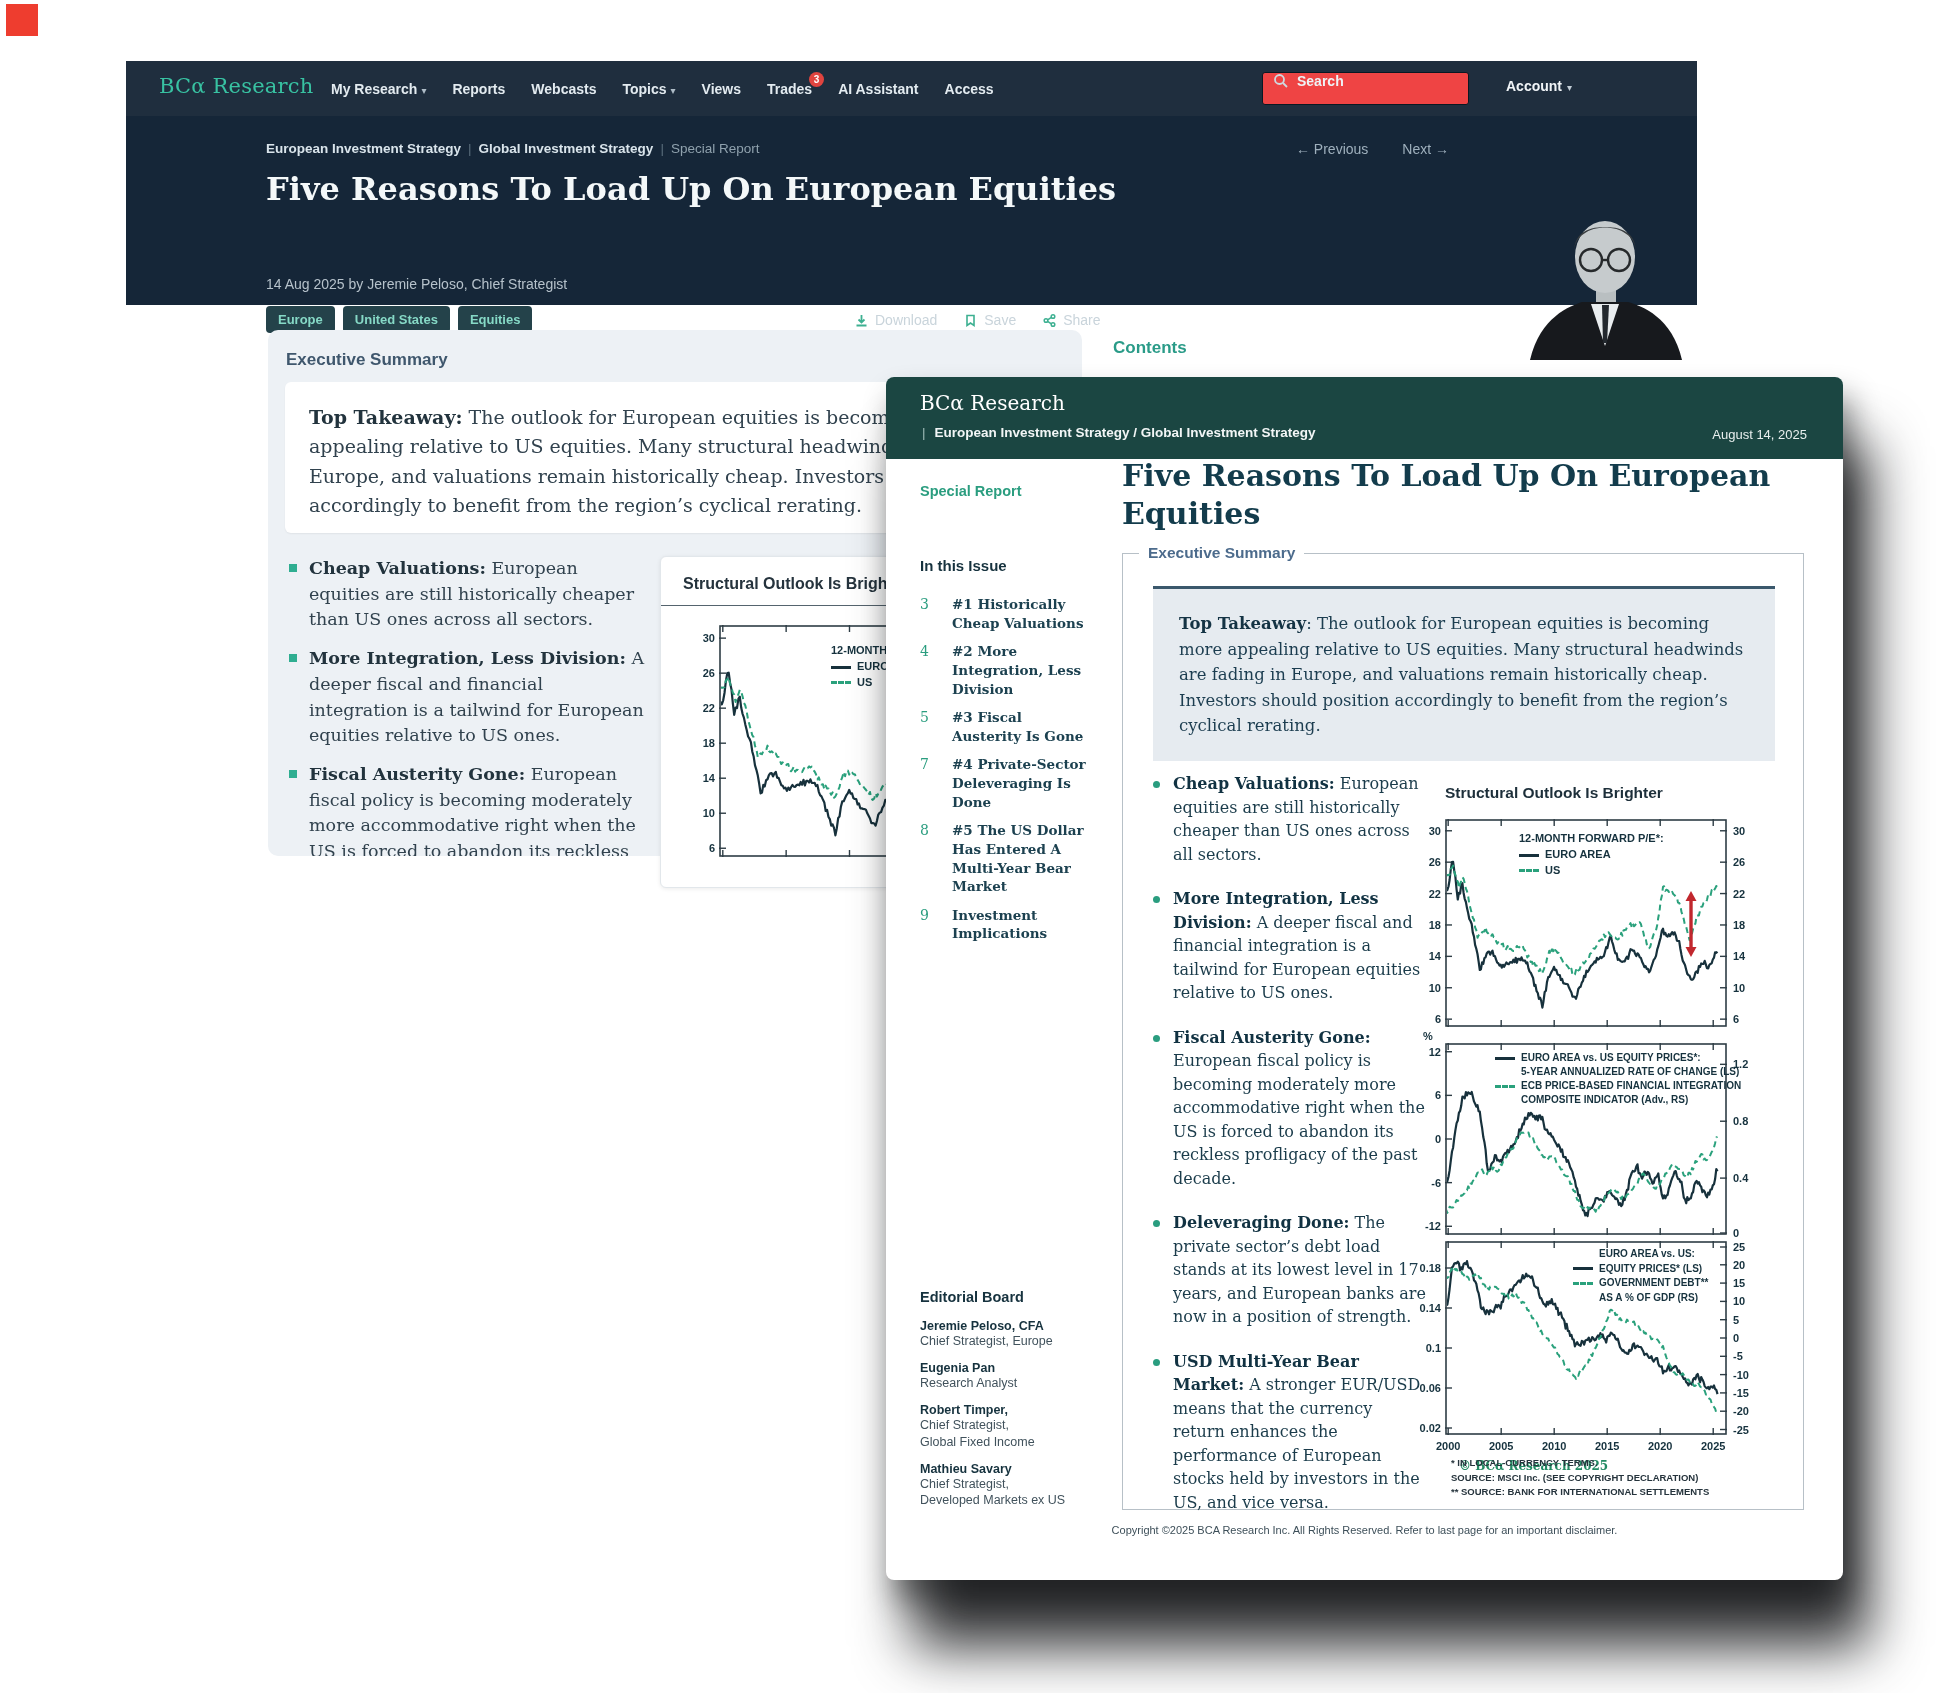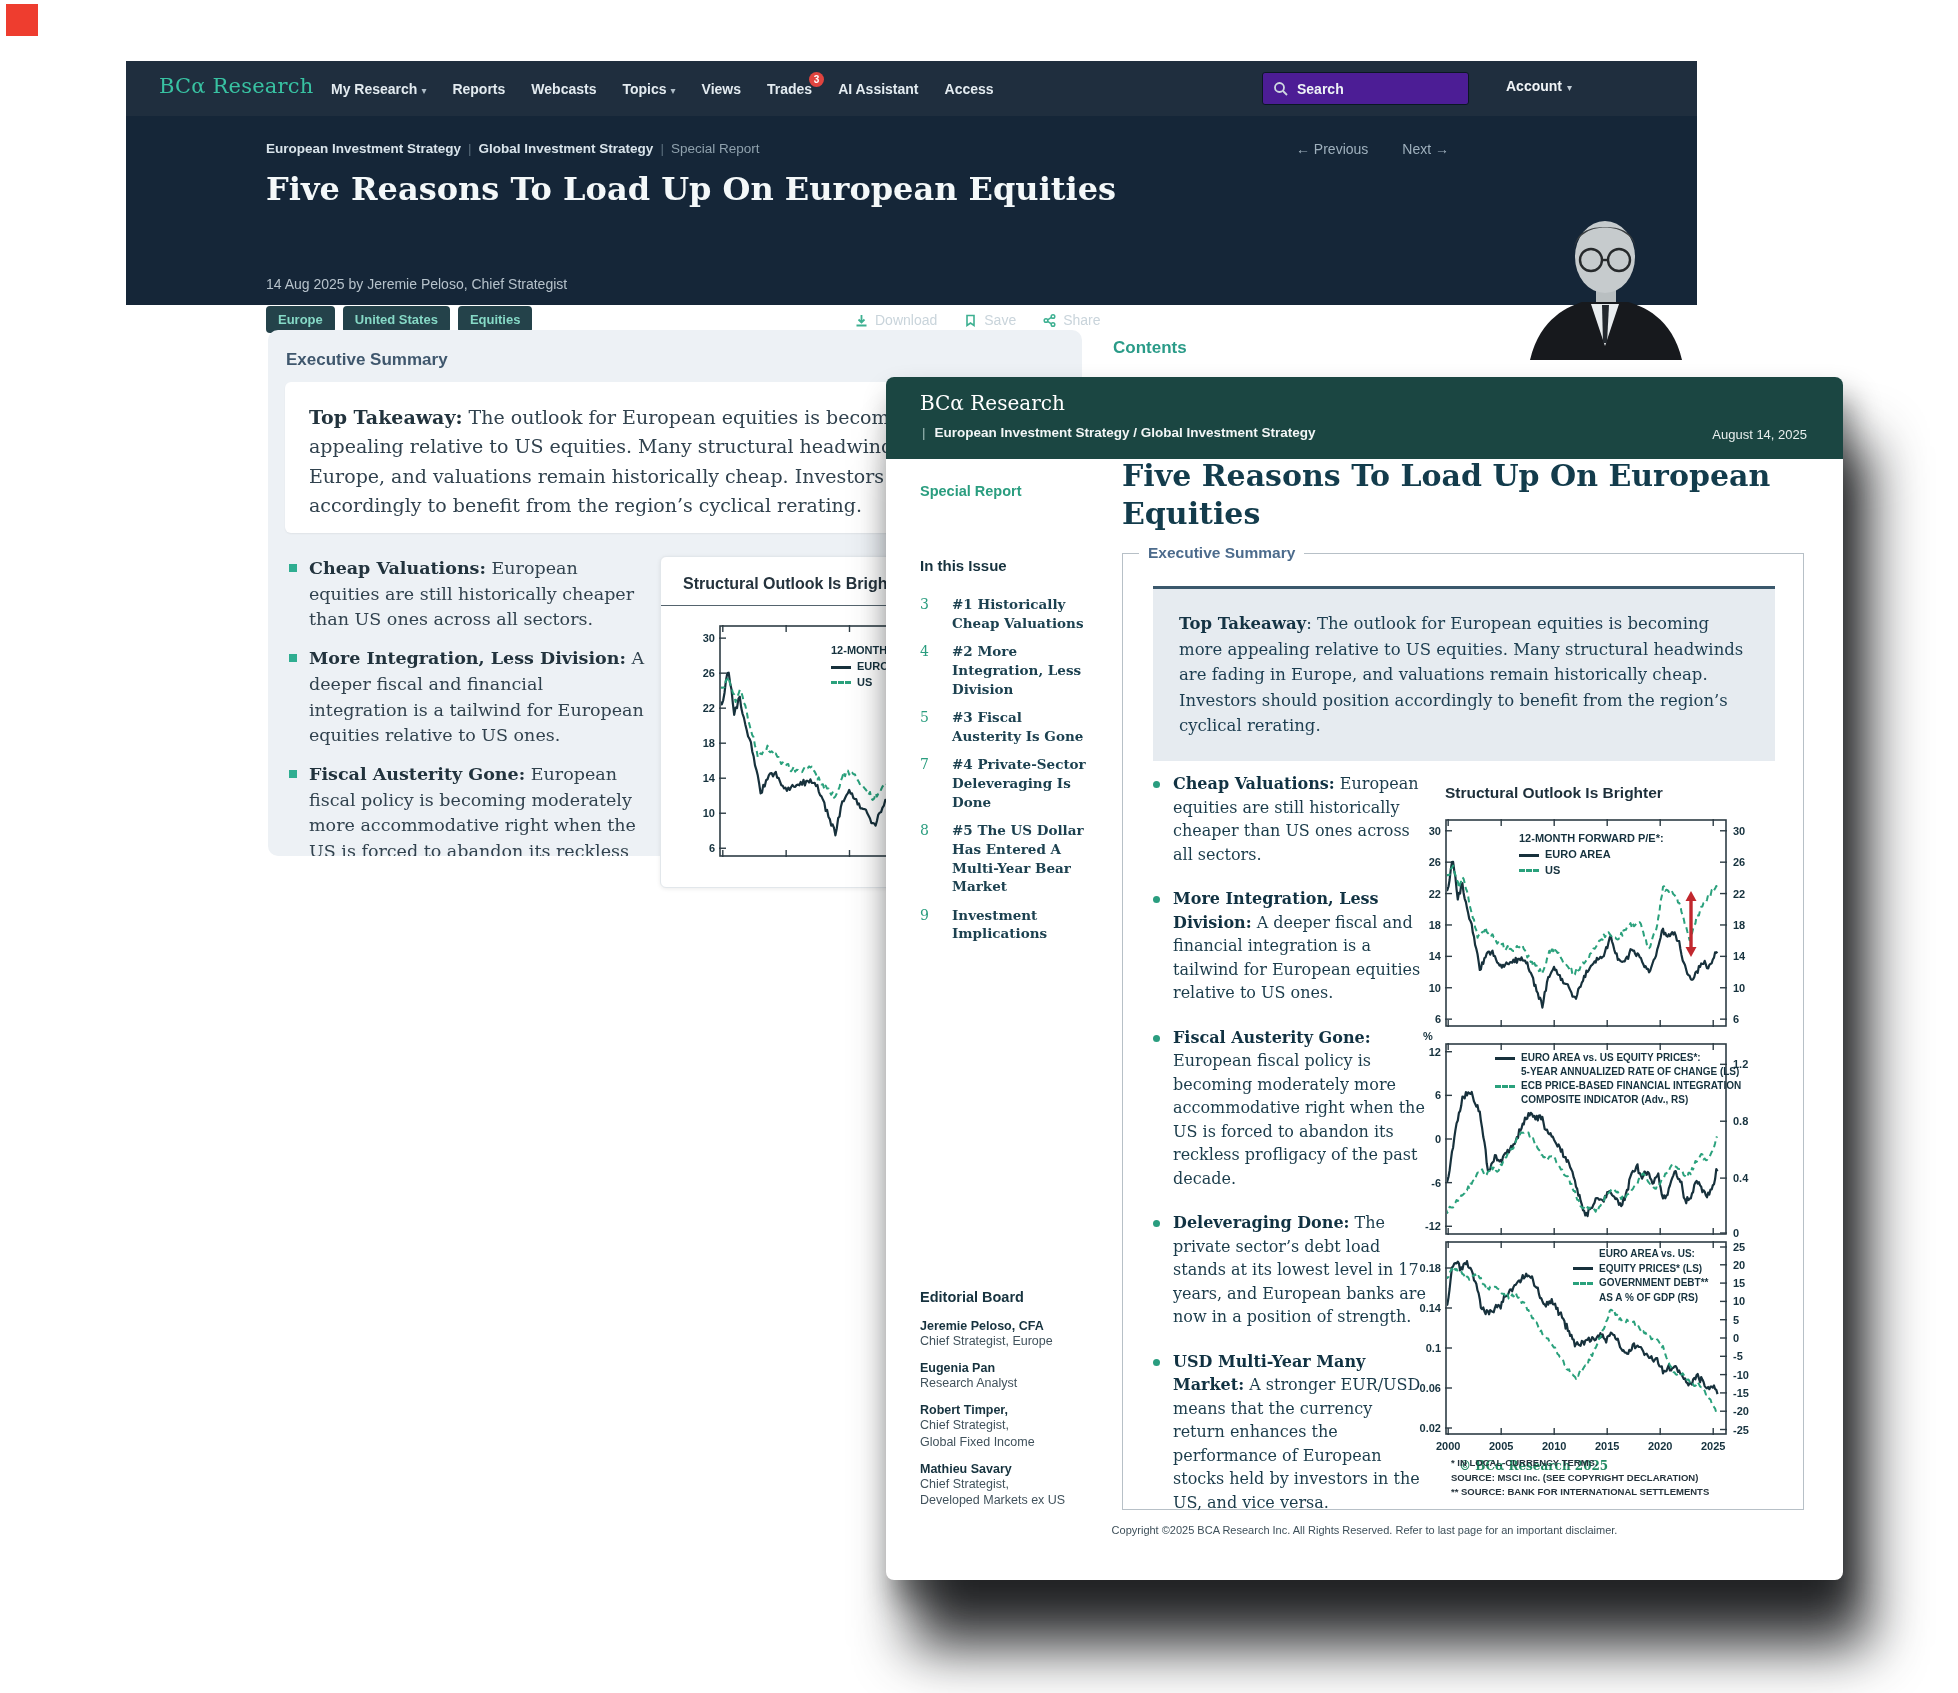--- a/index.html
+++ b/index.html
@@ -17,22 +17,22 @@
 
   
   .site-header{position:absolute;left:126px;top:61px;width:1571px;height:244px;}
   .navbar{position:absolute;left:0;top:0;right:0;height:55px;background:var(--navbar);}
   .logo{position:absolute;left:33px;top:13px;font-family:"DejaVu Serif",serif;font-size:21px;color:var(--teal);letter-spacing:.2px;}
   .nav-items{position:absolute;left:205px;top:0;height:55px;display:flex;align-items:center;gap:26px;}
   .nav-item{position:relative;font-size:14px;font-weight:600;color:#e3ebf0;white-space:nowrap;cursor:pointer;}
   .nav-item .caret{font-size:10px;color:#aebcc7;margin-left:4px;}
   .nav-item .badge{position:absolute;top:-9px;right:-12px;background:#e0443f;color:#fff;font-size:10px;font-weight:700;
     width:15px;height:15px;border-radius:50%;display:flex;align-items:center;justify-content:center;}
-  .search-box{position:absolute;left:1136px;top:11px;width:207px;height:33px;background:#4c1d95;border:1px solid #0a1823;
-    border-radius:3px;display:flex;align-items:center;padding:0 10px;gap:8px;cursor:text;}
+  .search-box{position:absolute;left:1136px;top:11px;width:207px;height:33px;background:#ef4444;border:1px solid #0a1823;
+    border-radius:3px;display:flex;padding:0 10px;gap:8px;cursor:text;}
   .search-box span{font-size:14px;font-weight:700;color:#eef3f6;}
   .account{position:absolute;left:1380px;top:17px;font-size:14px;font-weight:700;color:#f0f4f7;cursor:pointer;text-align:right;}
   .account .caret{font-size:10px;color:#c2cdd6;margin-left:5px;}
 
   .hero{position:absolute;left:0;top:55px;right:0;height:189px;background:var(--hero);}
   .breadcrumb{position:absolute;left:140px;top:25px;font-size:13.5px;color:#d9e4eb;font-weight:700;}
   .breadcrumb .sep{color:#5a6e7c;font-weight:400;margin:0 7px;}
   .breadcrumb .muted{color:#8fa1ad;font-weight:400;}
   .pager{position:absolute;right:248px;top:25px;font-size:14px;color:#9fb0bd;display:flex;gap:34px;}
   .pager span{cursor:pointer;}
@@ -341,21 +341,21 @@
       <ul class="pdf-bullets">
 
           <li><span class="mark"></span><b>Cheap Valuations:</b><span> European equities are still historically cheaper than US ones across all sectors.</span></li>
 
           <li><span class="mark"></span><b>More Integration, Less Division:</b><span> A deeper fiscal and financial integration is a tailwind for European equities relative to US ones.</span></li>
 
           <li><span class="mark"></span><b>Fiscal Austerity Gone:</b><span> European fiscal policy is becoming moderately more accommodative right when the US is forced to abandon its reckless profligacy of the past decade.</span></li>
 
           <li><span class="mark"></span><b>Deleveraging Done:</b><span> The private sector’s debt load stands at its lowest level in 17 years, and European banks are now in a position of strength.</span></li>
 
-          <li><span class="mark"></span><b>USD Multi-Year Many Market:</b><span> A stronger EUR/USD means that the currency return enhances the performance of European stocks held by investors in the US, and vice versa.</span></li>
+          <li><span class="mark"></span><b>USD Multi-Year Bear Market:</b><span> A stronger EUR/USD means that the currency return enhances the performance of European stocks held by investors in the US, and vice versa.</span></li>
         </ul>
 
       <div class="charts-region" style="height:730px;">
         <h3 class="charts-title">Structural Outlook Is Brighter</h3>
 
         <div class="chart-block" style="left:0;top:55px;">
           <div class="ycol left" style="width:30px;height:208px;">
               <span style="top: 11.7736px;">30</span>
               <span style="top: 43.1698px;">26</span>
               <span style="top: 74.566px;">22</span>

